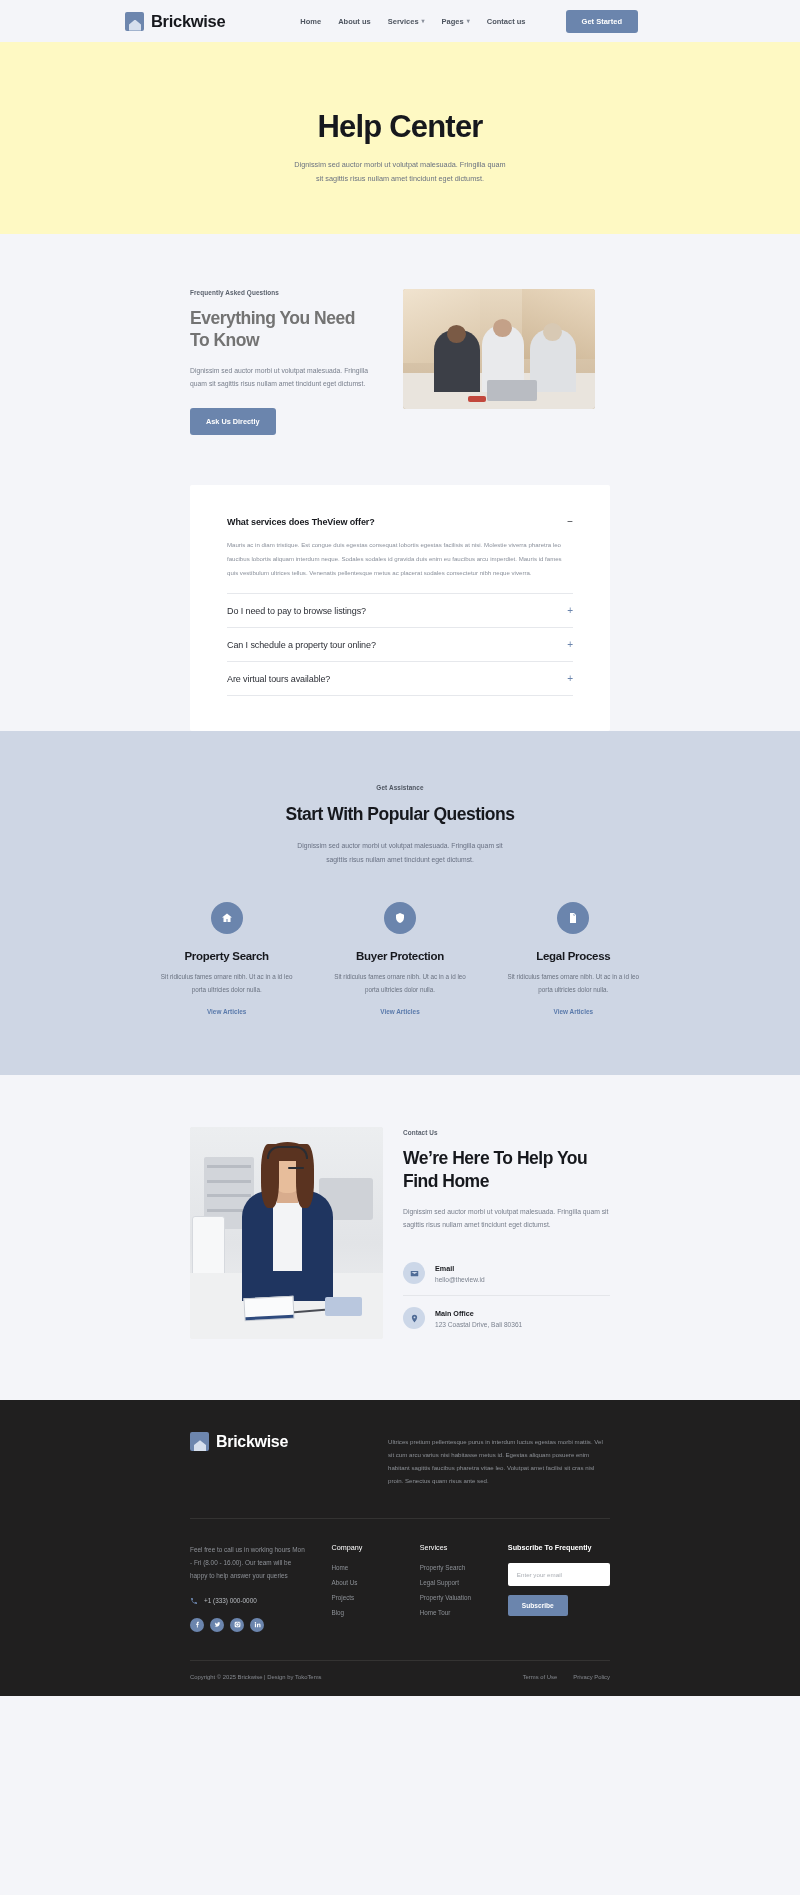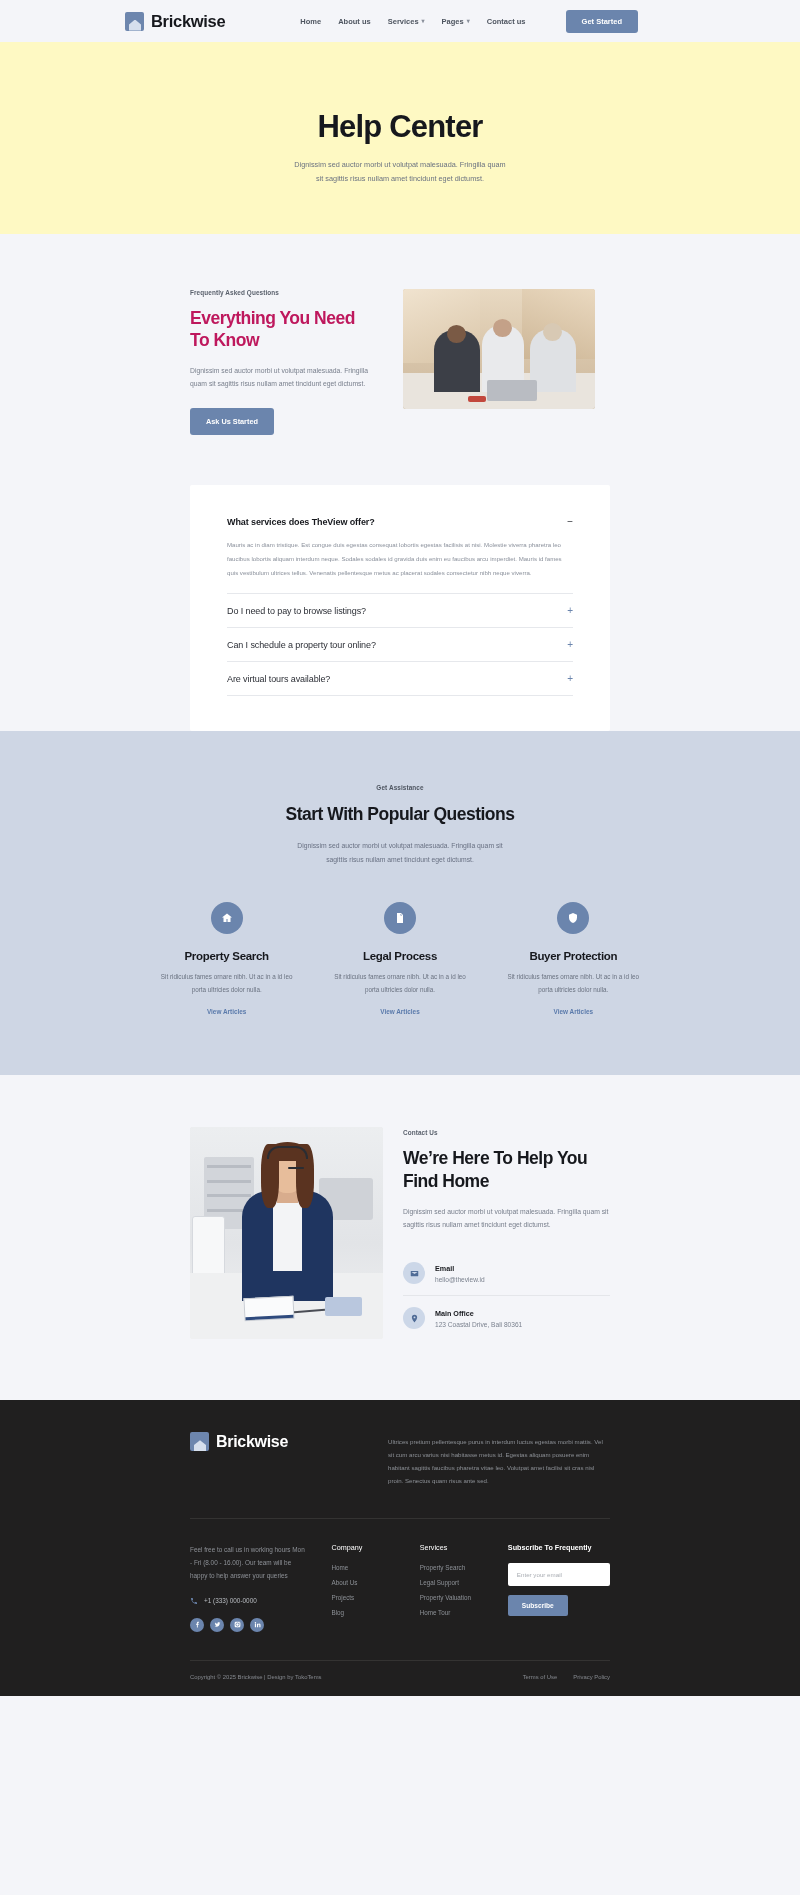--- a/index.html
+++ b/index.html
@@ -55,21 +55,21 @@
   }
 
   
   .faq-sec { background:#f4f5f9; padding:55px 0 0; }
   .wrap { width:420px; margin:0 auto; }
   .faq-head { display:flex; gap:28px; align-items:flex-start; }
   .faq-left { width:185px; }
   .eyebrow { font-size:6.4px; font-weight:600; color:#5a616d; letter-spacing:.1px; }
   .faq-left h2 {
     font-size:17.5px; font-weight:700; line-height:1.28;
-    letter-spacing:-.5px; margin-top:11px; color:#be185d;
+    letter-spacing:-.5px; margin-top:11px; color:#737373;
   }
   .faq-left p { margin-top:12px; font-size:6.8px; color:#787f8c; line-height:1.95; }
   .btn-primary {
     margin-top:18px; display:inline-block;
     background:#6b85ad; color:#fff; border:0; cursor:pointer;
     font-size:7.3px; font-weight:700; padding:9px 16px; border-radius:3px;
   }
   .faq-photo {
     width:192px; height:120px; border-radius:3px; overflow:hidden;
     position:relative; background:#cbb79c;
@@ -259,21 +259,21 @@
     <p>Dignissim sed auctor morbi ut volutpat malesuada. Fringilla quam sit sagittis risus nullam amet tincidunt eget dictumst.</p>
   </div>
 
   <div class="faq-sec">
     <div class="wrap">
       <div class="faq-head">
         <div class="faq-left">
           <div class="eyebrow">Frequently Asked Questions</div>
           <h2>Everything You Need To Know</h2>
           <p>Dignissim sed auctor morbi ut volutpat malesuada. Fringilla quam sit sagittis risus nullam amet tincidunt eget dictumst.</p>
-          <button class="btn-primary">Ask Us Started</button>
+          <button class="btn-primary">Ask Us Directly</button>
         </div>
         <div class="faq-photo">
           <span class="bg"></span>
             <span class="wallA"></span>
             <span class="wallB"></span>
             <span class="table"></span>
           <span class="p1"></span>
             <span class="p1h"></span>
           <span class="p2"></span>
             <span class="p2h"></span>
@@ -325,34 +325,34 @@
               <path d="M12 3 2 11h3v9h6v-6h2v6h6v-9h3L12 3z"></path>
             </svg>
         </div>
         <h3>Property Search</h3>
         <p>Sit ridiculus fames ornare nibh. Ut ac in a id leo porta ultricies dolor nulla.</p>
         <a href="#">View Articles</a>
       </div>
       <div class="card">
         <div class="card-ic">
           <svg viewBox="0 0 24 24">
-              <path d="M6 2h8l4 4v16H6V2zm7 1.5V7h3.5L13 3.5zM9 12h6v1.5H9V12zm0 3h6v1.5H9V15z"></path>
+              <path d="M12 2 4 5.5v6c0 5 3.4 9.2 8 10.5 4.6-1.3 8-5.5 8-10.5v-6L12 2z"></path>
             </svg>
         </div>
-        <h3>Legal Process</h3>
+        <h3>Buyer Protection</h3>
         <p>Sit ridiculus fames ornare nibh. Ut ac in a id leo porta ultricies dolor nulla.</p>
         <a href="#">View Articles</a>
       </div>
       <div class="card">
         <div class="card-ic">
           <svg viewBox="0 0 24 24">
-              <path d="M12 2 4 5.5v6c0 5 3.4 9.2 8 10.5 4.6-1.3 8-5.5 8-10.5v-6L12 2z"></path>
+              <path d="M6 2h8l4 4v16H6V2zm7 1.5V7h3.5L13 3.5zM9 12h6v1.5H9V12zm0 3h6v1.5H9V15z"></path>
             </svg>
         </div>
-        <h3>Buyer Protection</h3>
+        <h3>Legal Process</h3>
         <p>Sit ridiculus fames ornare nibh. Ut ac in a id leo porta ultricies dolor nulla.</p>
         <a href="#">View Articles</a>
       </div>
     </div>
   </div>
 
   <div class="contact">
     <div class="contact-in">
       <div class="c-photo">
         <span class="room"></span>

